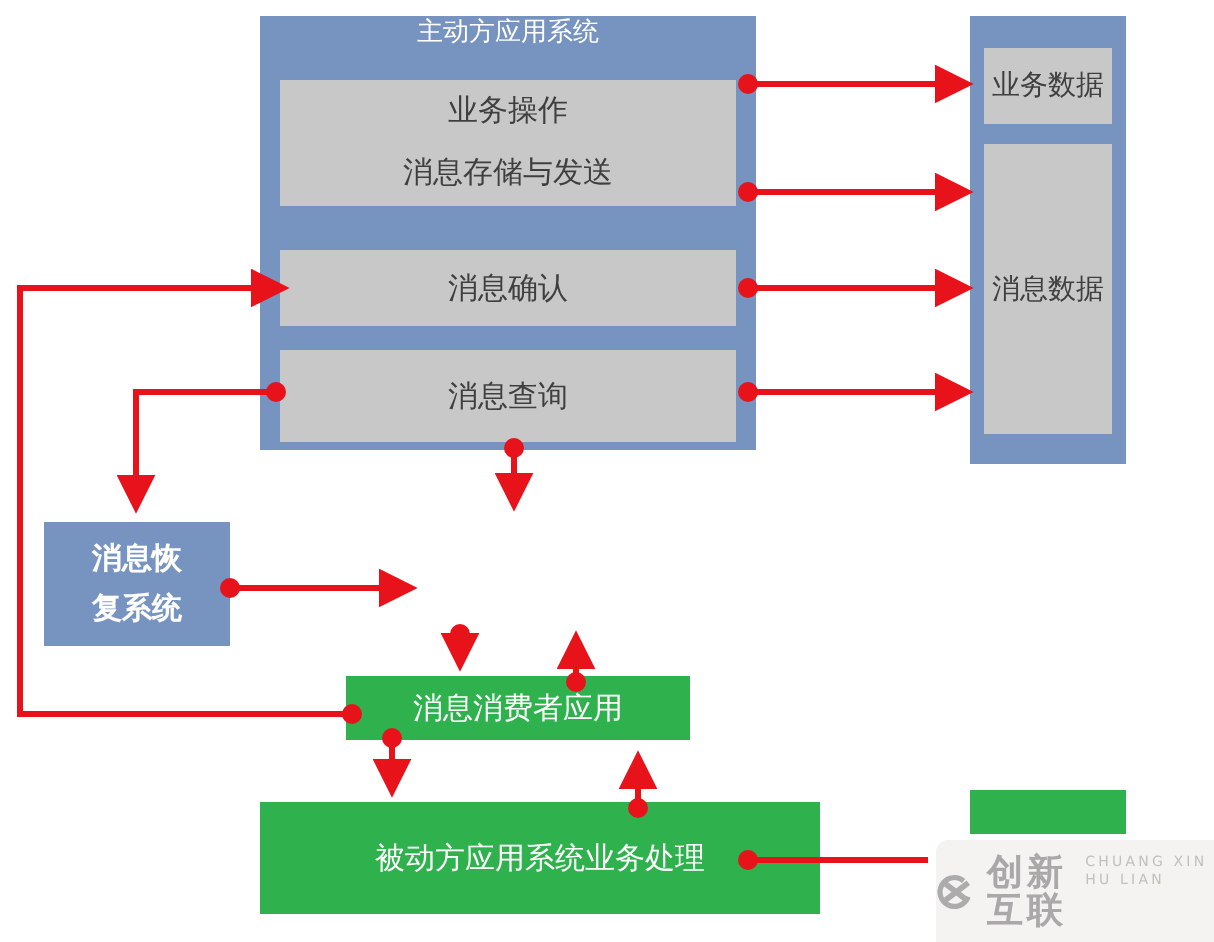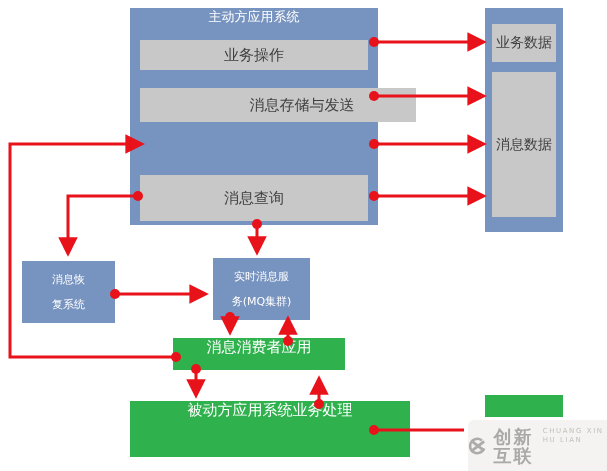--- a/index.html
+++ b/index.html
@@ -7,26 +7,27 @@
     position:relative;width:607px;height:471px;background:#ffffff;
     font-family:"DejaVu Sans","Liberation Sans",sans-serif;overflow:hidden;
   }
   .abs{position:absolute;}
   .blue-container{background:#7793bf;}
   .gray-box{
     background:#c8c8c8;color:#3f3f3f;display:flex;align-items:center;
     justify-content:center;font-size:15px;
   }
   .blue-box{
-    background:#7793bf;color:#ffffff;font-size:11px;text-align:center;
+    background:#7793bf;color:#ffffff;font-size:15px;text-align:center;
     display:flex;flex-direction:column;align-items:center;justify-content:center;
     line-height:25px;
+    font-weight:bold;
   }
   .green-box{
-    background:#2fb24d;color:#ffffff;display:flex;
+    background:#2fb24d;color:#ffffff;display:flex;align-items:center;
     justify-content:center;font-size:15px;
   }
   .container-title{
     position:absolute;left:0;top:1px;width:100%;height:16px;color:#ffffff;
     font-size:13px;text-align:center;line-height:16px;
   }
   .connector-layer{position:absolute;left:0;top:0;z-index:5;pointer-events:none;}
   .logo-area{
     background:#f4f3f1;display:flex;align-items:center;justify-content:center;
     gap:7px;border-top-left-radius:6px;
@@ -38,46 +39,45 @@
 </head>
 <body>
 
 <div class="canvas">
 
   <div class="abs blue-container" style="left:130px;top:8px;width:248px;height:217px;">
     <div class="container-title">主动方应用系统</div>
     <div class="abs gray-box" style="left:10px;top:32px;width:228px;height:30px;">
       <span>业务操作</span>
     </div>
-    <div class="abs gray-box" style="left:10px;top:80px;width:228px;height:34px;padding-left:48px;">
+    <div class="abs gray-box" style="left:10px;top:61px;width:228px;height:34px;">
       <span>消息存储与发送</span>
+    </div>
+    <div class="abs gray-box" style="left:10px;top:117px;width:228px;height:38px;">
+      <span>消息确认</span>
     </div>
     <div class="abs gray-box" style="left:10px;top:167px;width:228px;height:46px;">
       <span>消息查询</span>
     </div>
   </div>
 
   <div class="abs blue-container" style="left:485px;top:8px;width:78px;height:224px;">
     <div class="abs gray-box" style="left:7px;top:64px;width:64px;height:145px;font-size:14px;">
       <span>消息数据</span>
     </div>
     <div class="abs gray-box" style="left:7px;top:16px;width:64px;height:38px;font-size:14px;">
       <span>业务数据</span>
     </div>
   </div>
 
   <div class="abs blue-box" style="left:22px;top:261px;width:93px;height:62px;">
     <span>消息恢</span>
     <span>复系统</span>
   </div>
 
-  <div class="abs blue-box" style="left:213px;top:258px;width:97px;height:62px;">
-    <span>实时消息服</span>
-    <span>务(MQ集群)</span>
-  </div>
 
   <div class="abs green-box" style="left:173px;top:338px;width:172px;height:32px;">
     <span>消息消费者应用</span>
   </div>
 
   <div class="abs green-box" style="left:130px;top:401px;width:280px;height:56px;">
     <span>被动方应用系统业务处理</span>
   </div>
 
   <div class="abs green-box" style="left:485px;top:395px;width:78px;height:22px;"></div>

